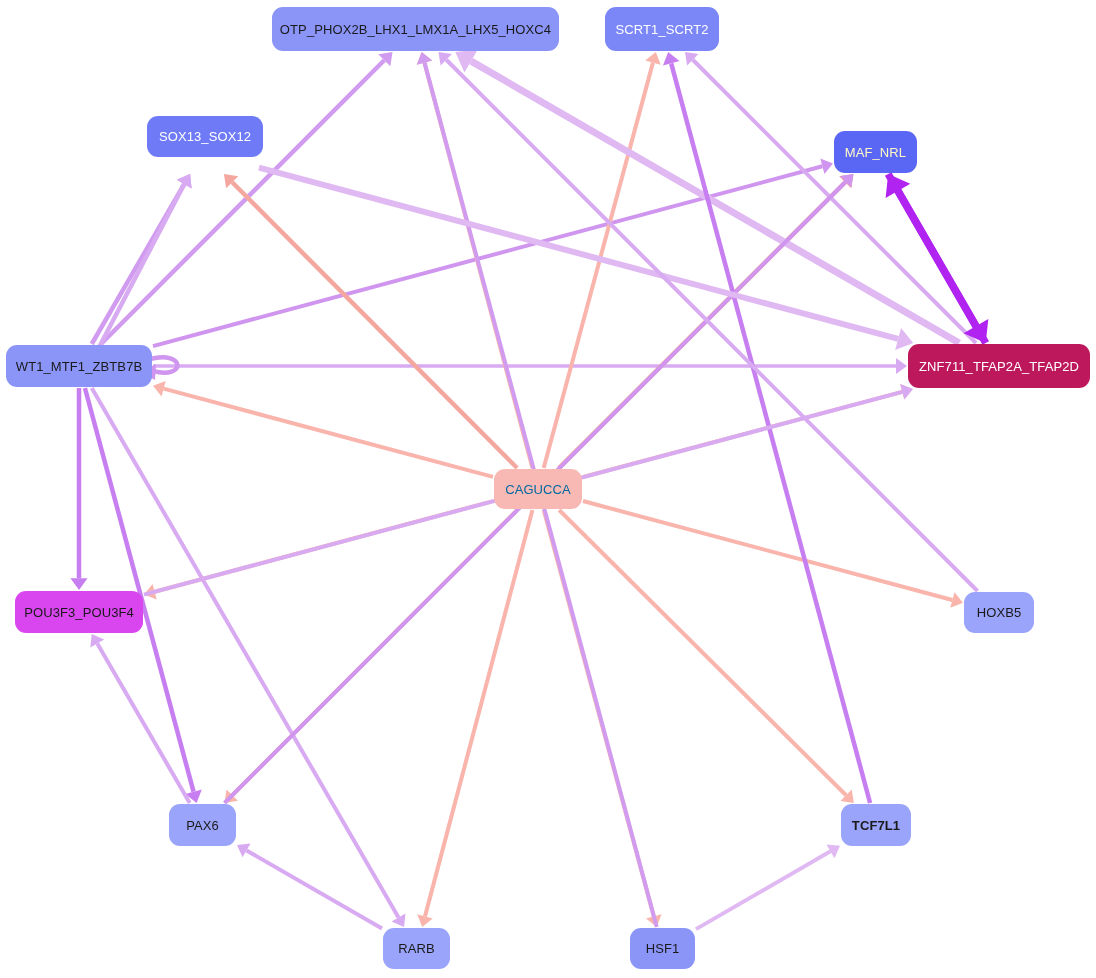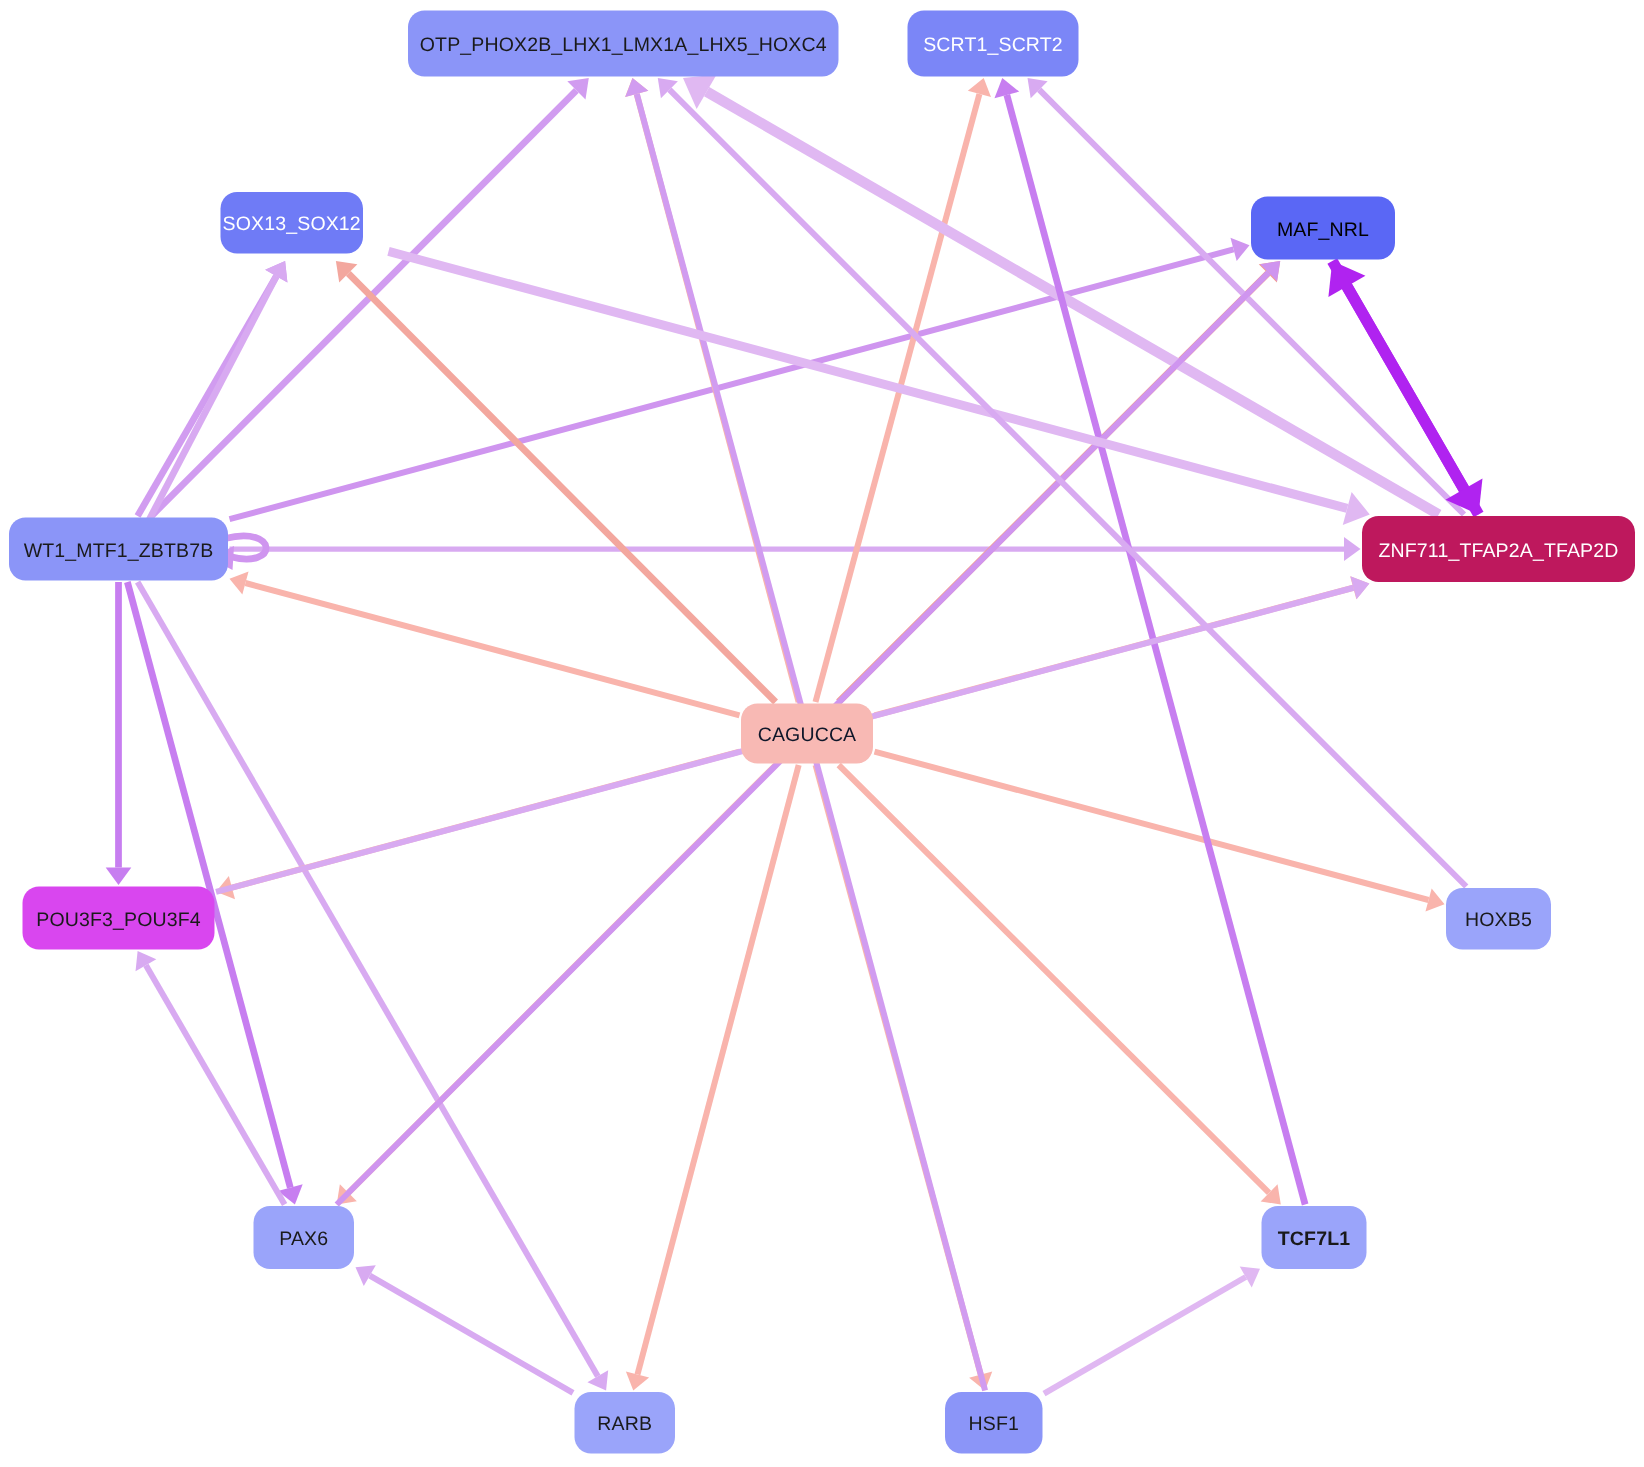--- a/index.html
+++ b/index.html
@@ -174,25 +174,25 @@
         <polygon points="237,844.910046728972 250.52601410698858,843.4793327891693 242.52858625677632,857.3372239628166" fill="#d8aaf1"></polygon>
       </g>
       <g>
         <line x1="977.5" y1="591" x2="446.27817459305203" y2="59.77817459305202" stroke="#d8aaf1" stroke-width="4" stroke-linecap="butt"></line>
         <polygon points="438.5,52 451.9350288425444,54.121320343559645 440.62132034355966,65.4350288425444" fill="#d8aaf1"></polygon>
       </g>
     </svg>
   <div id="node-layer">
       <div class="node" style="left: 272px; top: 7px; width: 287px; height: 44px; background: rgb(139, 149, 248); color: rgb(26, 26, 26);">OTP_PHOX2B_LHX1_LMX1A_LHX5_HOXC4</div>
       <div class="node" style="left: 605px; top: 7px; width: 114px; height: 44px; background: rgb(123, 134, 247); color: rgb(255, 255, 255);">SCRT1_SCRT2</div>
-      <div class="node" style="left: 147px; top: 128px; width: 95px; height: 41px; background: rgb(111, 123, 246); color: rgb(255, 255, 255);">SOX13_SOX12</div>
-      <div class="node" style="left: 834px; top: 131px; width: 96px; height: 42px; background: rgb(90, 103, 245); color: #000000;">MAF_NRL</div>
+      <div class="node" style="left: 147px; top: 116px; width: 116px; height: 41px; background: rgb(111, 123, 246); color: rgb(255, 255, 255);">SOX13_SOX12</div>
+      <div class="node" style="left: 834px; top: 131px; width: 83px; height: 42px; background: rgb(90, 103, 245); color: #fef9c3;">MAF_NRL</div>
       <div class="node" style="left: 6px; top: 345px; width: 146px; height: 42px; background: rgb(139, 149, 248); color: rgb(26, 26, 26);">WT1_MTF1_ZBTB7B</div>
       <div class="node" style="left: 908px; top: 344px; width: 182px; height: 44px; background: #be185d; color: rgb(255, 255, 255);">ZNF711_TFAP2A_TFAP2D</div>
-      <div class="node" style="left: 494px; top: 469px; width: 88px; height: 40px; background: rgb(248, 185, 180); color: #0f172a;">CAGUCCA</div>
+      <div class="node" style="left: 494px; top: 469px; width: 88px; height: 40px; background: rgb(248, 185, 180); color: #0369a1;">CAGUCCA</div>
       <div class="node" style="left: 15px; top: 591px; width: 128px; height: 42px; background: #d946ef; color: rgb(26, 26, 26);">POU3F3_POU3F4</div>
       <div class="node" style="left: 964px; top: 592px; width: 70px; height: 41px; background: rgb(154, 164, 250); color: rgb(26, 26, 26);">HOXB5</div>
       <div class="node" style="left: 169px; top: 804px; width: 67px; height: 42px; background: rgb(154, 164, 250); color: rgb(26, 26, 26);">PAX6</div>
       <div class="node" style="left: 841px; top: 804px; width: 70px; height: 42px; background: rgb(154, 164, 250); color: rgb(26, 26, 26); font-weight: bold;">TCF7L1</div>
       <div class="node" style="left: 383px; top: 928px; width: 67px; height: 41px; background: rgb(154, 164, 250); color: rgb(26, 26, 26);">RARB</div>
       <div class="node" style="left: 630px; top: 928px; width: 65px; height: 41px; background: rgb(139, 149, 248); color: rgb(26, 26, 26);">HSF1</div>
     </div>
 </div>
 
 </body></html>

